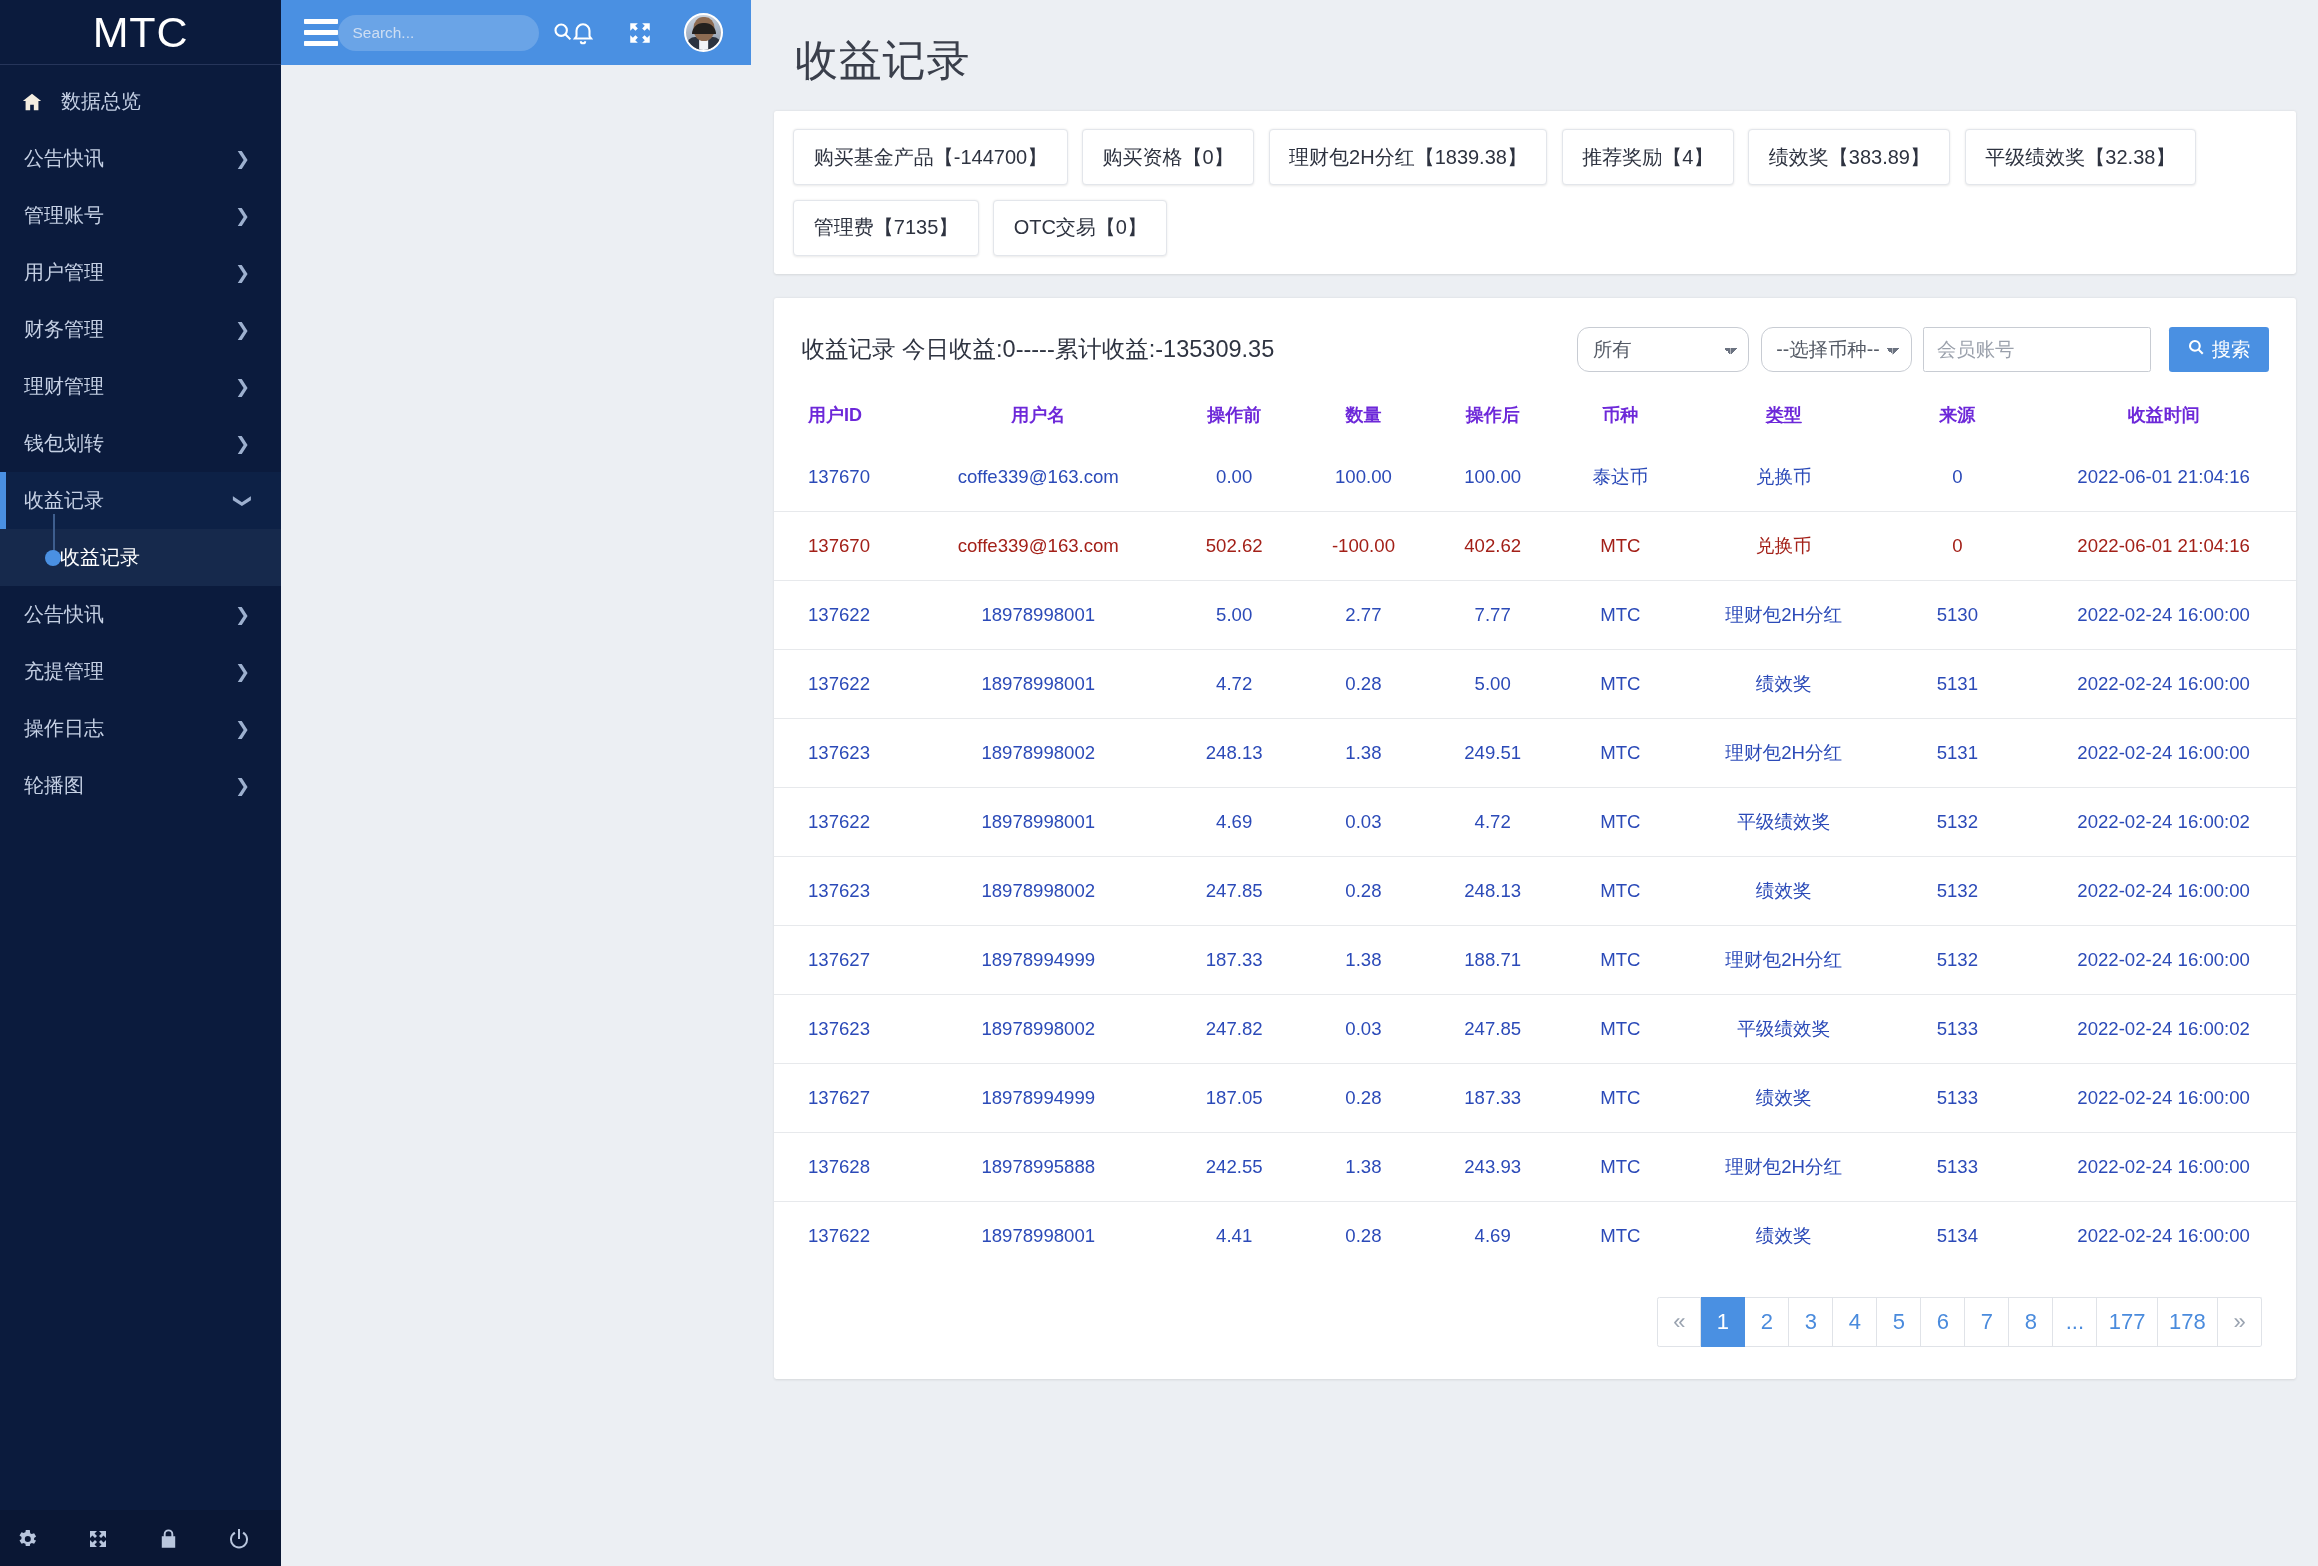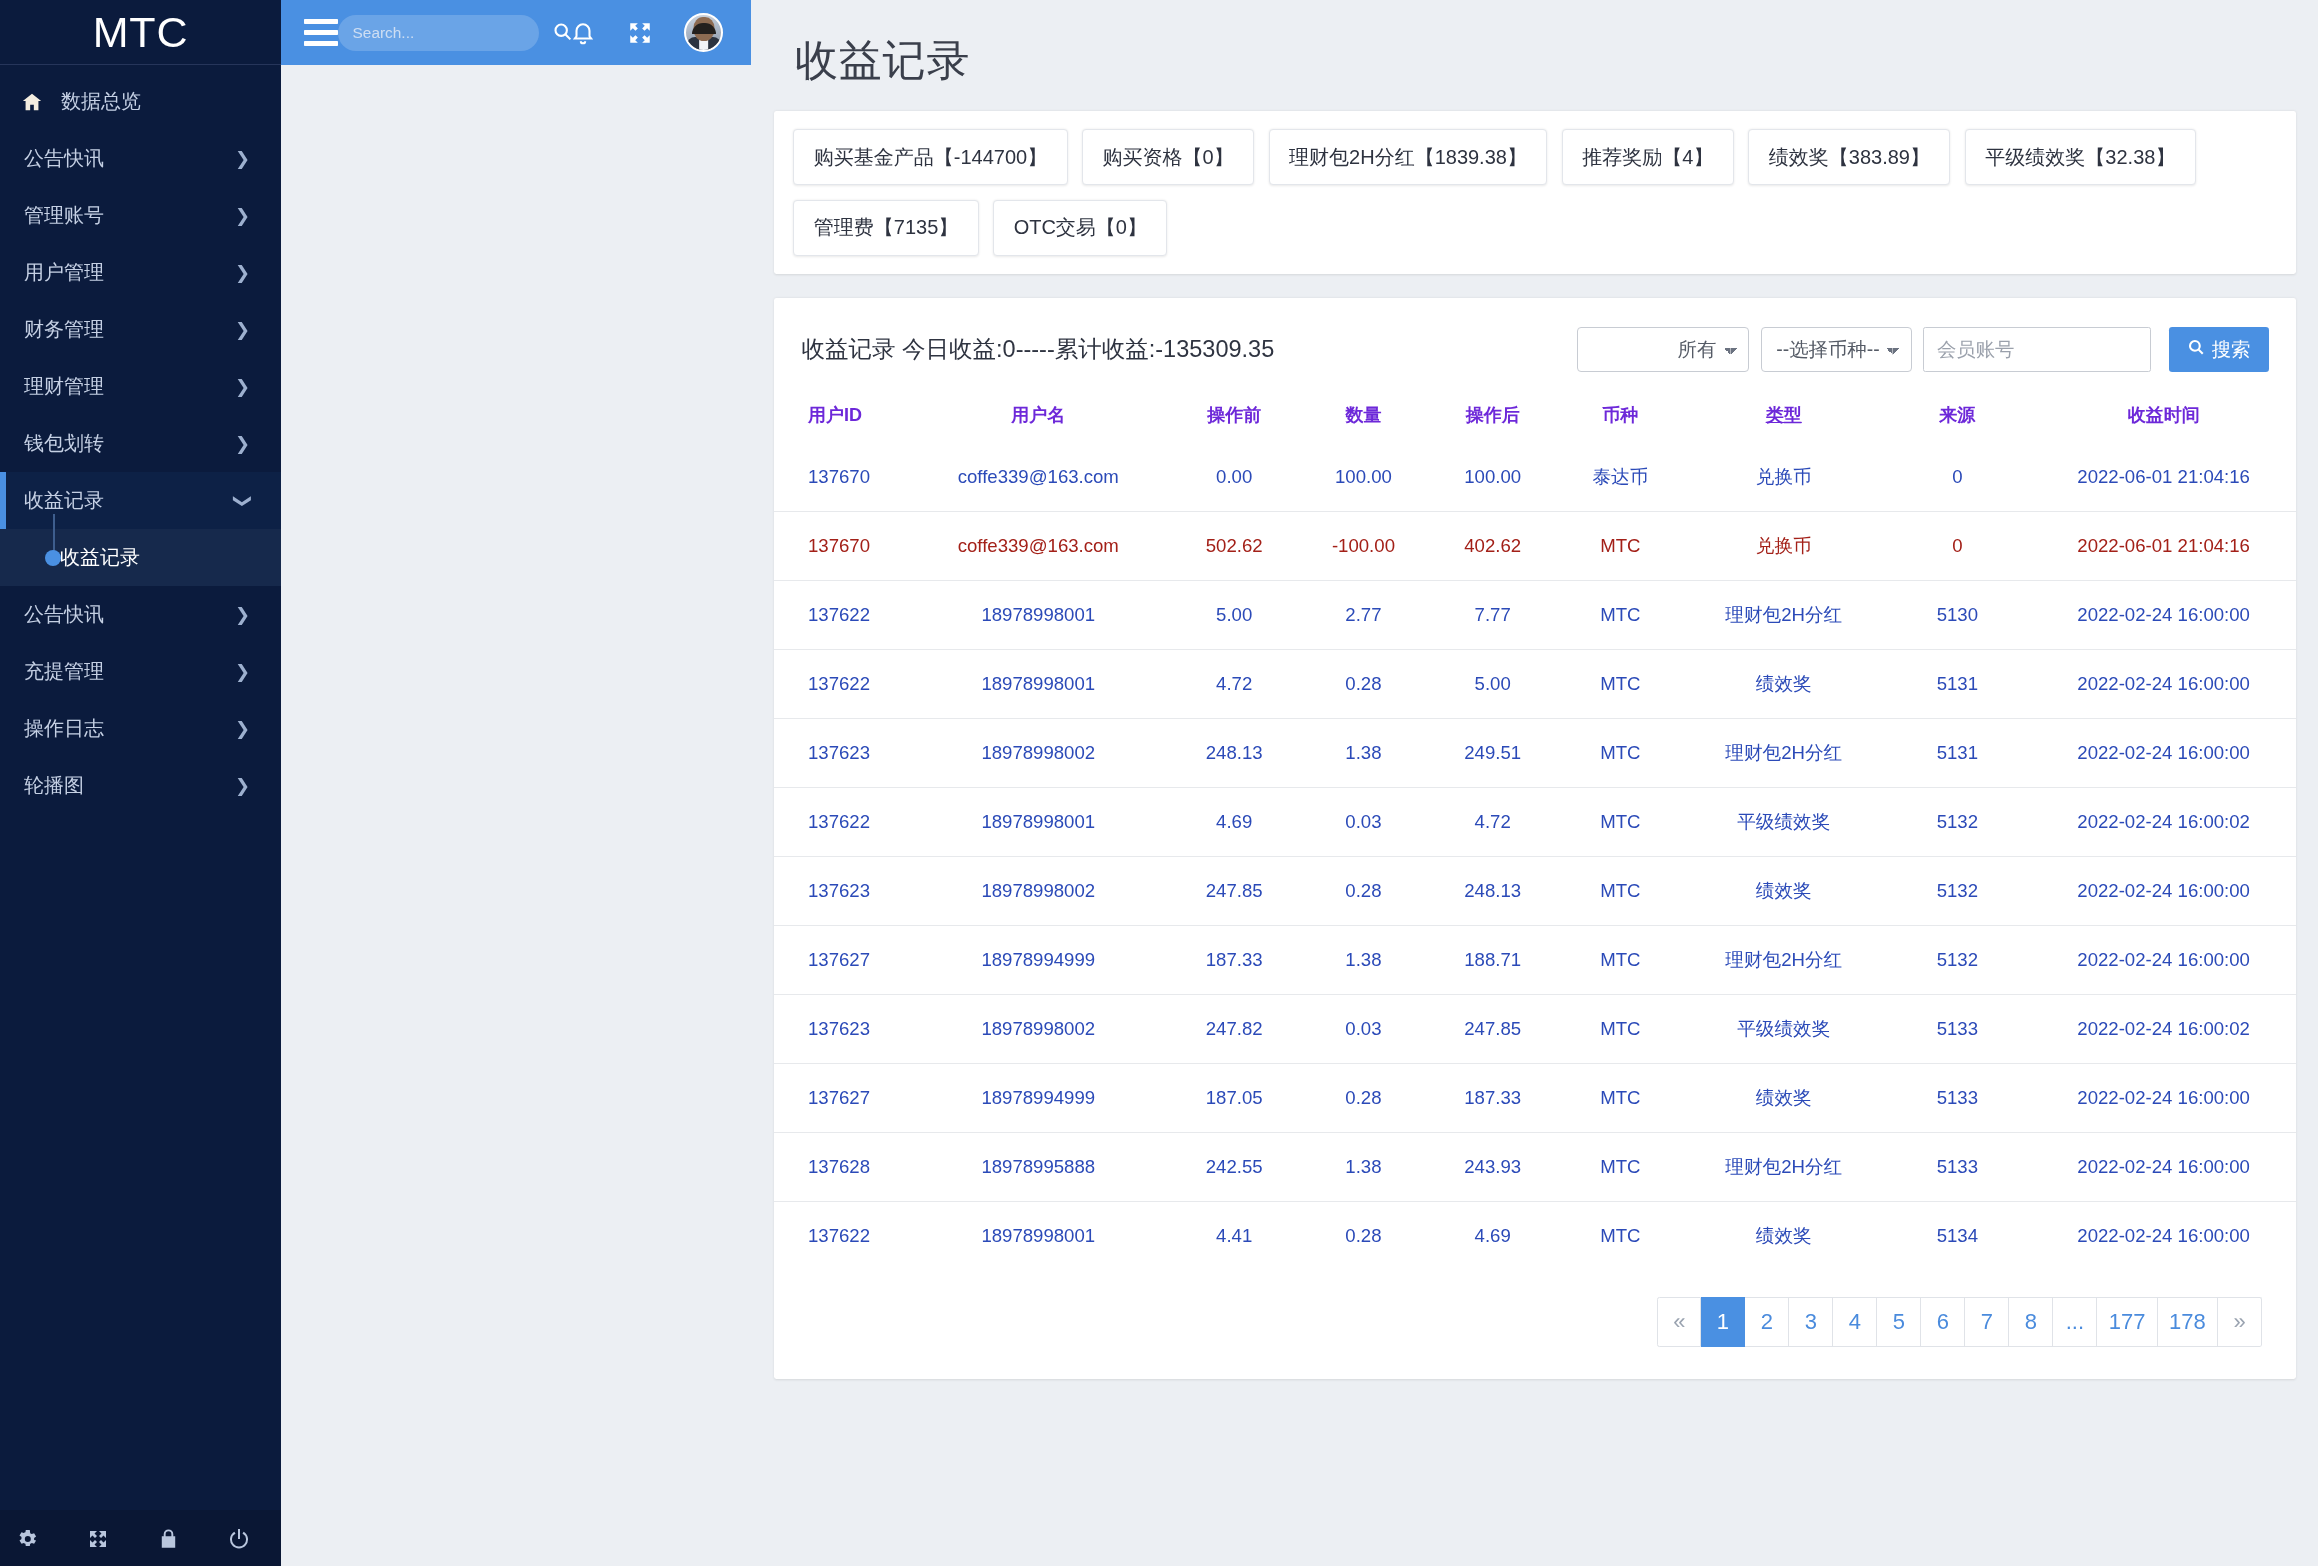--- a/index.html
+++ b/index.html
@@ -163,33 +163,32 @@
 
   .table-head-row {
     display: flex; align-items: center;
     padding: 29px 27.5px 18px 27.5px;
   }
   .table-caption {
     font-size: 23.5px; color: #2f3441; font-weight: 400;
   }
   .filters { margin-left: auto; display: flex; align-items: center; gap: 11.3px; }
   .sel {
-    height: 45px; border: 0.8px solid #c8ccd3; border-radius: 4px;
+    height: 45px; border: 0.8px solid #c8ccd3; border-radius: 12px;
     background: #fff; font-size: 19.4px; color: #555b66;
     padding: 0 32px 0 14.6px;
     font-family: "Liberation Sans", sans-serif;
     cursor: pointer;
     appearance: none; -webkit-appearance: none;
     background-image:
       linear-gradient(45deg, transparent 50%, #6b7280 50%),
       linear-gradient(135deg, #6b7280 50%, transparent 50%);
     background-position: calc(100% - 18px) 20px, calc(100% - 11.3px) 20px;
     background-size: 6.5px 6.5px, 6.5px 6.5px;
     background-repeat: no-repeat;
-    text-align: right;
   }
   .sel.w1 { width: 172px; }
   .sel.w2 { width: 151px; }
   .txtin {
     width: 228px; height: 45px; border: 0.8px solid #c8ccd3; border-radius: 2.4px;
     font-size: 19.4px; color: #333; padding: 0 13px; outline: none;
     font-family: "Liberation Sans", sans-serif;
     background:#fff;
   }
   .txtin::placeholder { color: #9aa0ab; }

